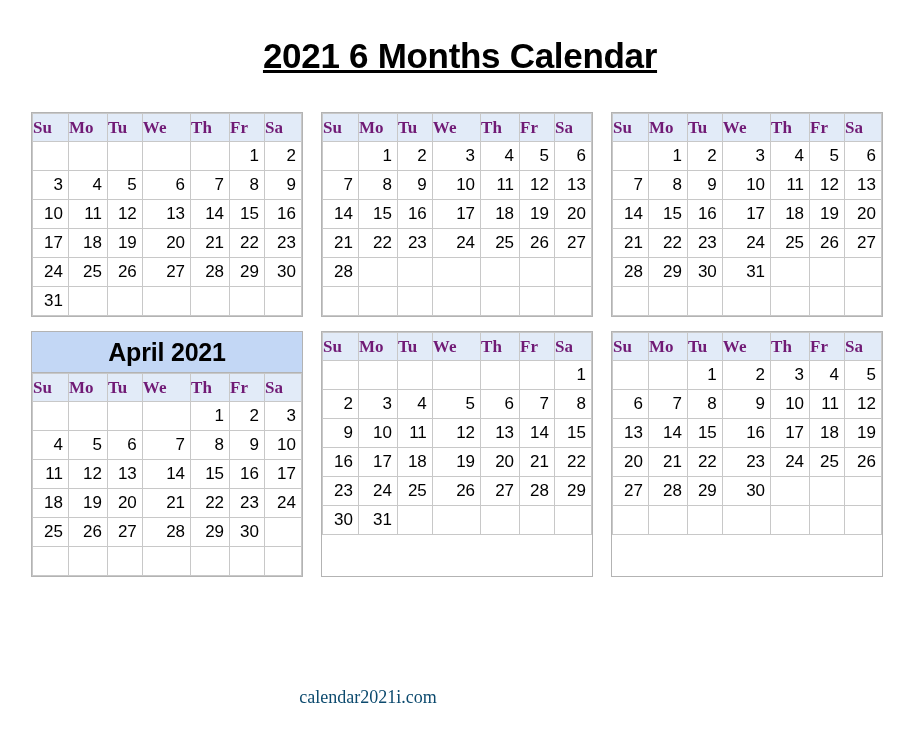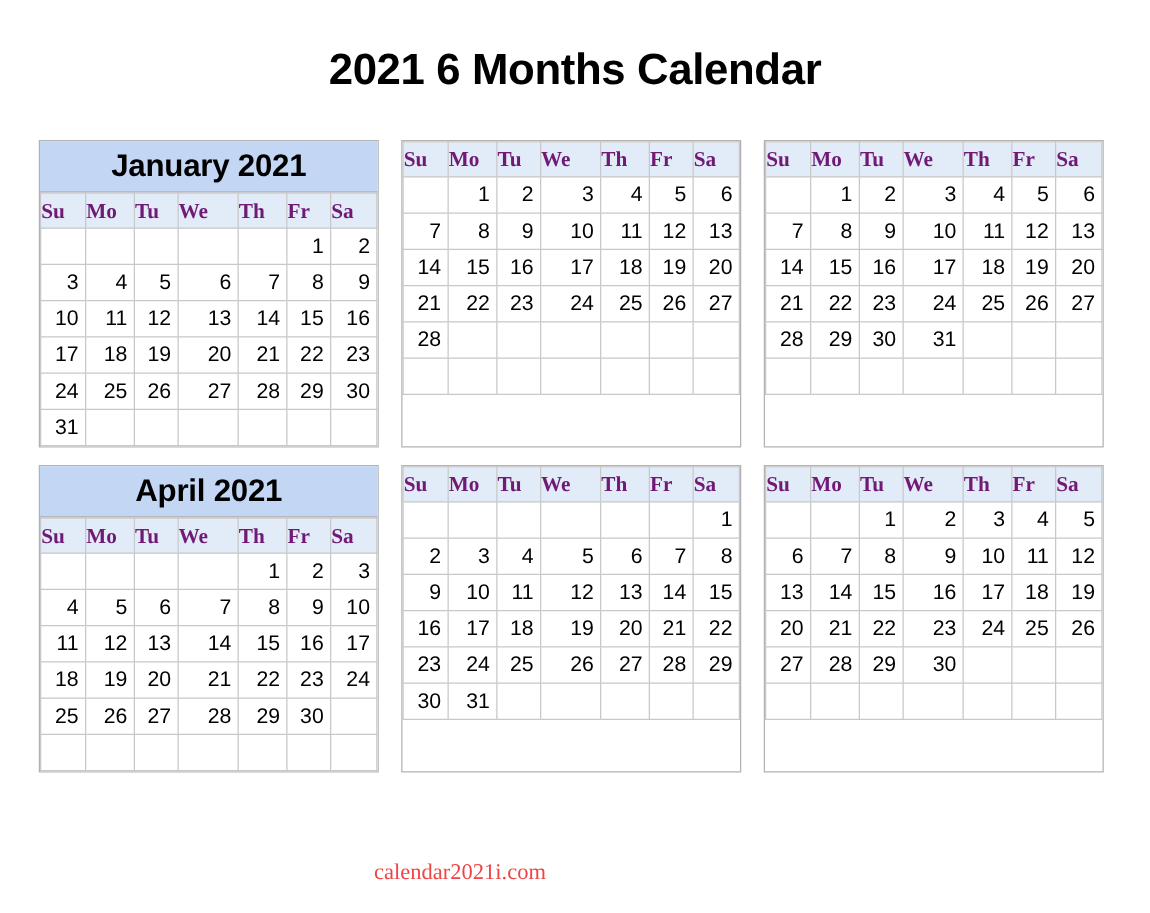--- a/index.html
+++ b/index.html
@@ -26,20 +26,21 @@
     position: absolute;
     top: 36px;
     left: 0;
     width: 920px;
     text-align: center;
     font-size: 35px;
     font-weight: bold;
     color: #000000;
     letter-spacing: -0.3px;
     font-family: "Liberation Sans", sans-serif;
+    text-decoration: underline;
   }
 
   
   .cal-grid {
     position: absolute;
     top: 112px;
     left: 31px;
     width: 858px;
     display: flex;
     flex-wrap: wrap;
@@ -116,33 +117,32 @@
 
   
   .footer-credit {
     position: absolute;
     top: 687px;
     left: 0;
     width: 736px;
     text-align: center;
     font-family: "Liberation Serif", serif;
     font-size: 18px;
-    color: #ef4444;
+    color: #0c4a6e;
   }
 </style>
 </head>
 <body>
 
 <div id="page">
 
   <div class="page-title">2021 6 Months Calendar</div>
 
   <div class="cal-grid">
       <div class="cal-block">
-        <div class="month-title">January 2021</div>
         <table class="cal-table">
           <colgroup>
             <col class="c-su">
             <col class="c-mo">
             <col class="c-tu">
             <col class="c-we">
             <col class="c-th">
             <col class="c-fr">
             <col class="c-sa">
           </colgroup>

